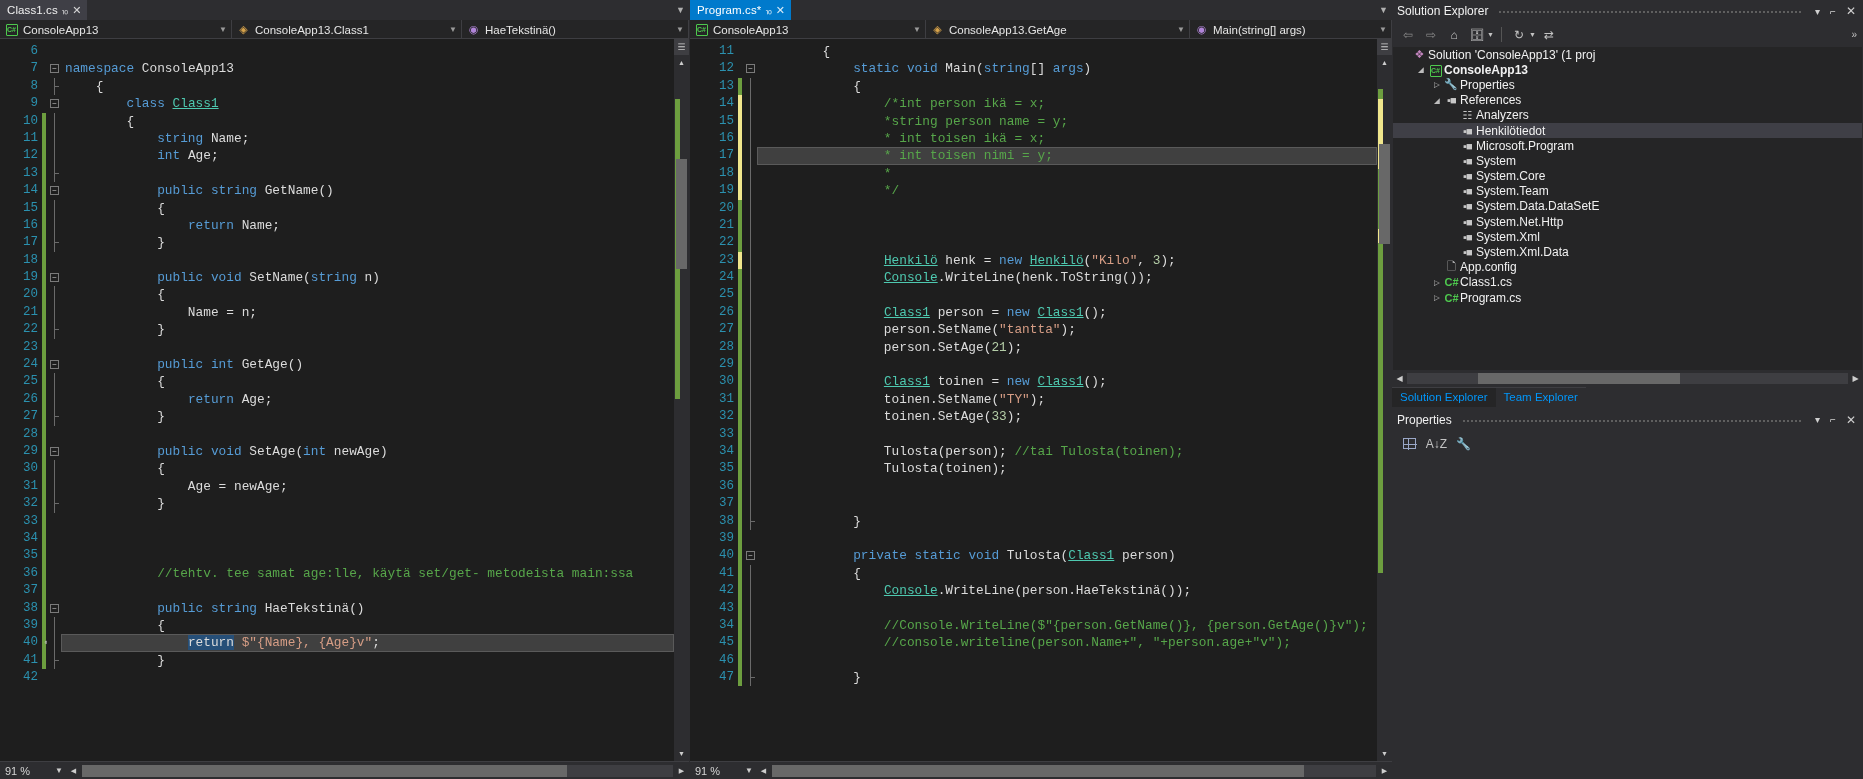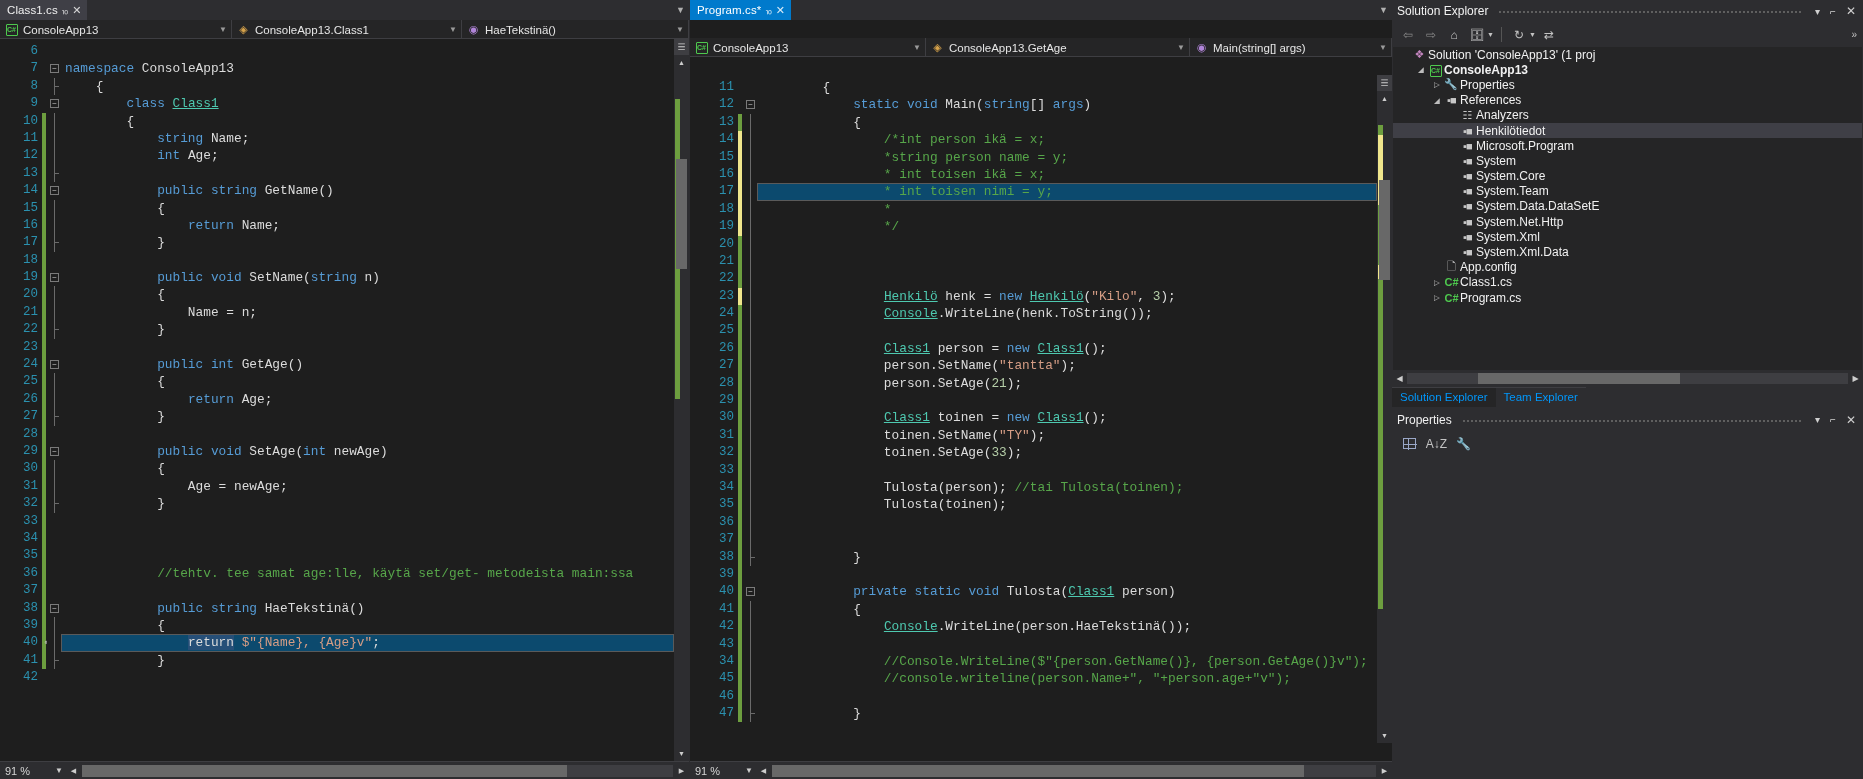--- a/index.html
+++ b/index.html
@@ -8,21 +8,21 @@
     background: #2d2d30;
     font-family: "Liberation Sans", sans-serif;
     overflow: hidden;
   }
   .app { position: relative; width: 1863px; height: 779px; display: flex; background: #2d2d30; }
 
   
   .editor-area { width: 1392px; height: 779px; display: flex; background: #2d2d30; }
   .pane { height: 779px; display: flex; flex-direction: column; background: #1e1e1e; position: relative; }
   .pane-left  { width: 690px; border-right: 1px solid #2d2d30; }
-  .pane-right { width: 702px; gap: 18px; }
+  .pane-right { width: 702px; }
 
   
   .tabstrip { height: 20px; background: #2d2d30; display: flex; align-items: stretch; position: relative; flex: none; }
   .tab {
     display: flex; align-items: center; gap: 4px;
     padding: 0 6px 0 7px; height: 20px;
     font-size: 11.5px; color: #f1f1f1; background: #2d2d30;
     position: relative; cursor: default; white-space: nowrap;
   }
   .tab.active-unfocused { background: #3f3f46; color: #f1f1f1; }
@@ -80,21 +80,21 @@
   }
   .fold-line { position: absolute; left: 7px; top: 0; width: 1px; height: 17.4px; background: #6a6a6a; }
   .fold-tick { position: absolute; left: 7px; top: 8px; width: 5px; height: 1px; background: #6a6a6a; }
 
   .code-text {
     flex: 1; position: relative; overflow: hidden;
     font-family: "Liberation Mono", monospace; font-size: 12.8px; line-height: 17.4px;
     padding-top: 4px; color: #dcdcdc; white-space: pre;
   }
   .cl { height: 17.4px; padding-left: 4px; position: relative; }
-  .cl.boxed { outline: 1px solid #5a5a5a; outline-offset: -1px; background: #0c4a6e; }
+  .cl.boxed { outline: 1px solid #5a5a5a; outline-offset: -1px; background: #404040; }
 
   
   .t-key { color: #569cd6; }
   .t-type { color: #4ec9b0; text-decoration: underline; }
   .t-str { color: #d69d85; }
   .t-com { color: #57a64a; }
   .t-num { color: #b5cea8; }
   .sel { background: #264f78; color: #dcdcdc; }
 
   

